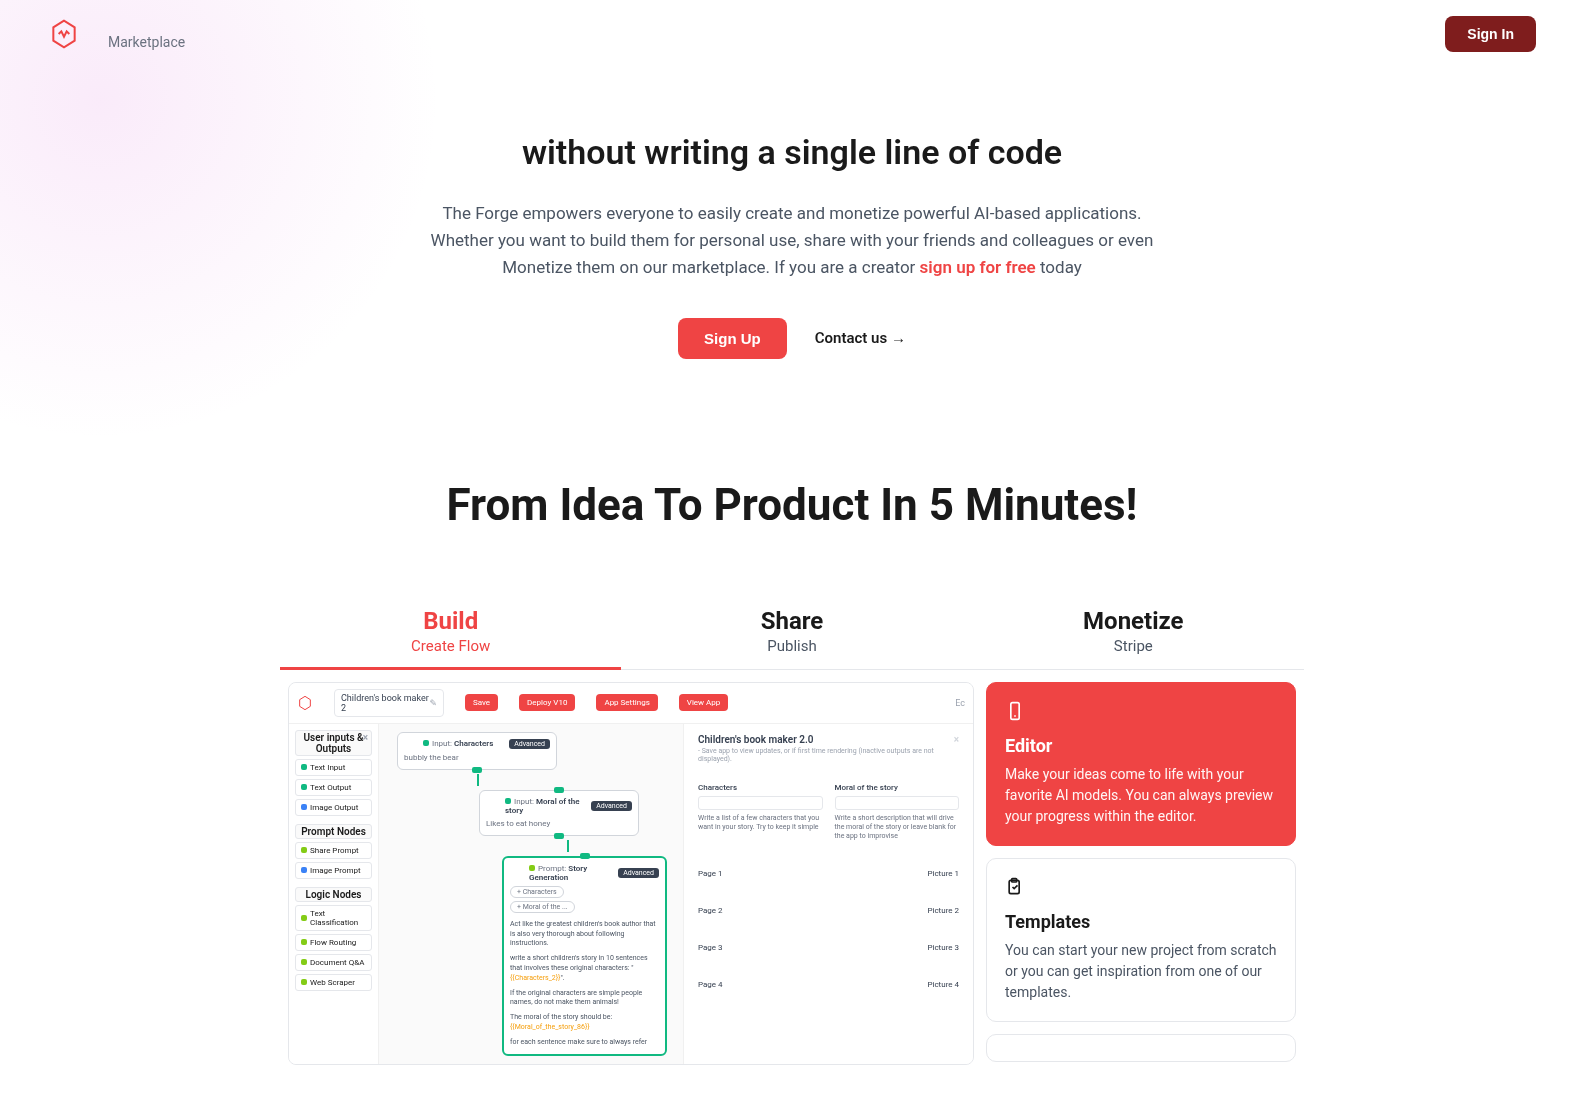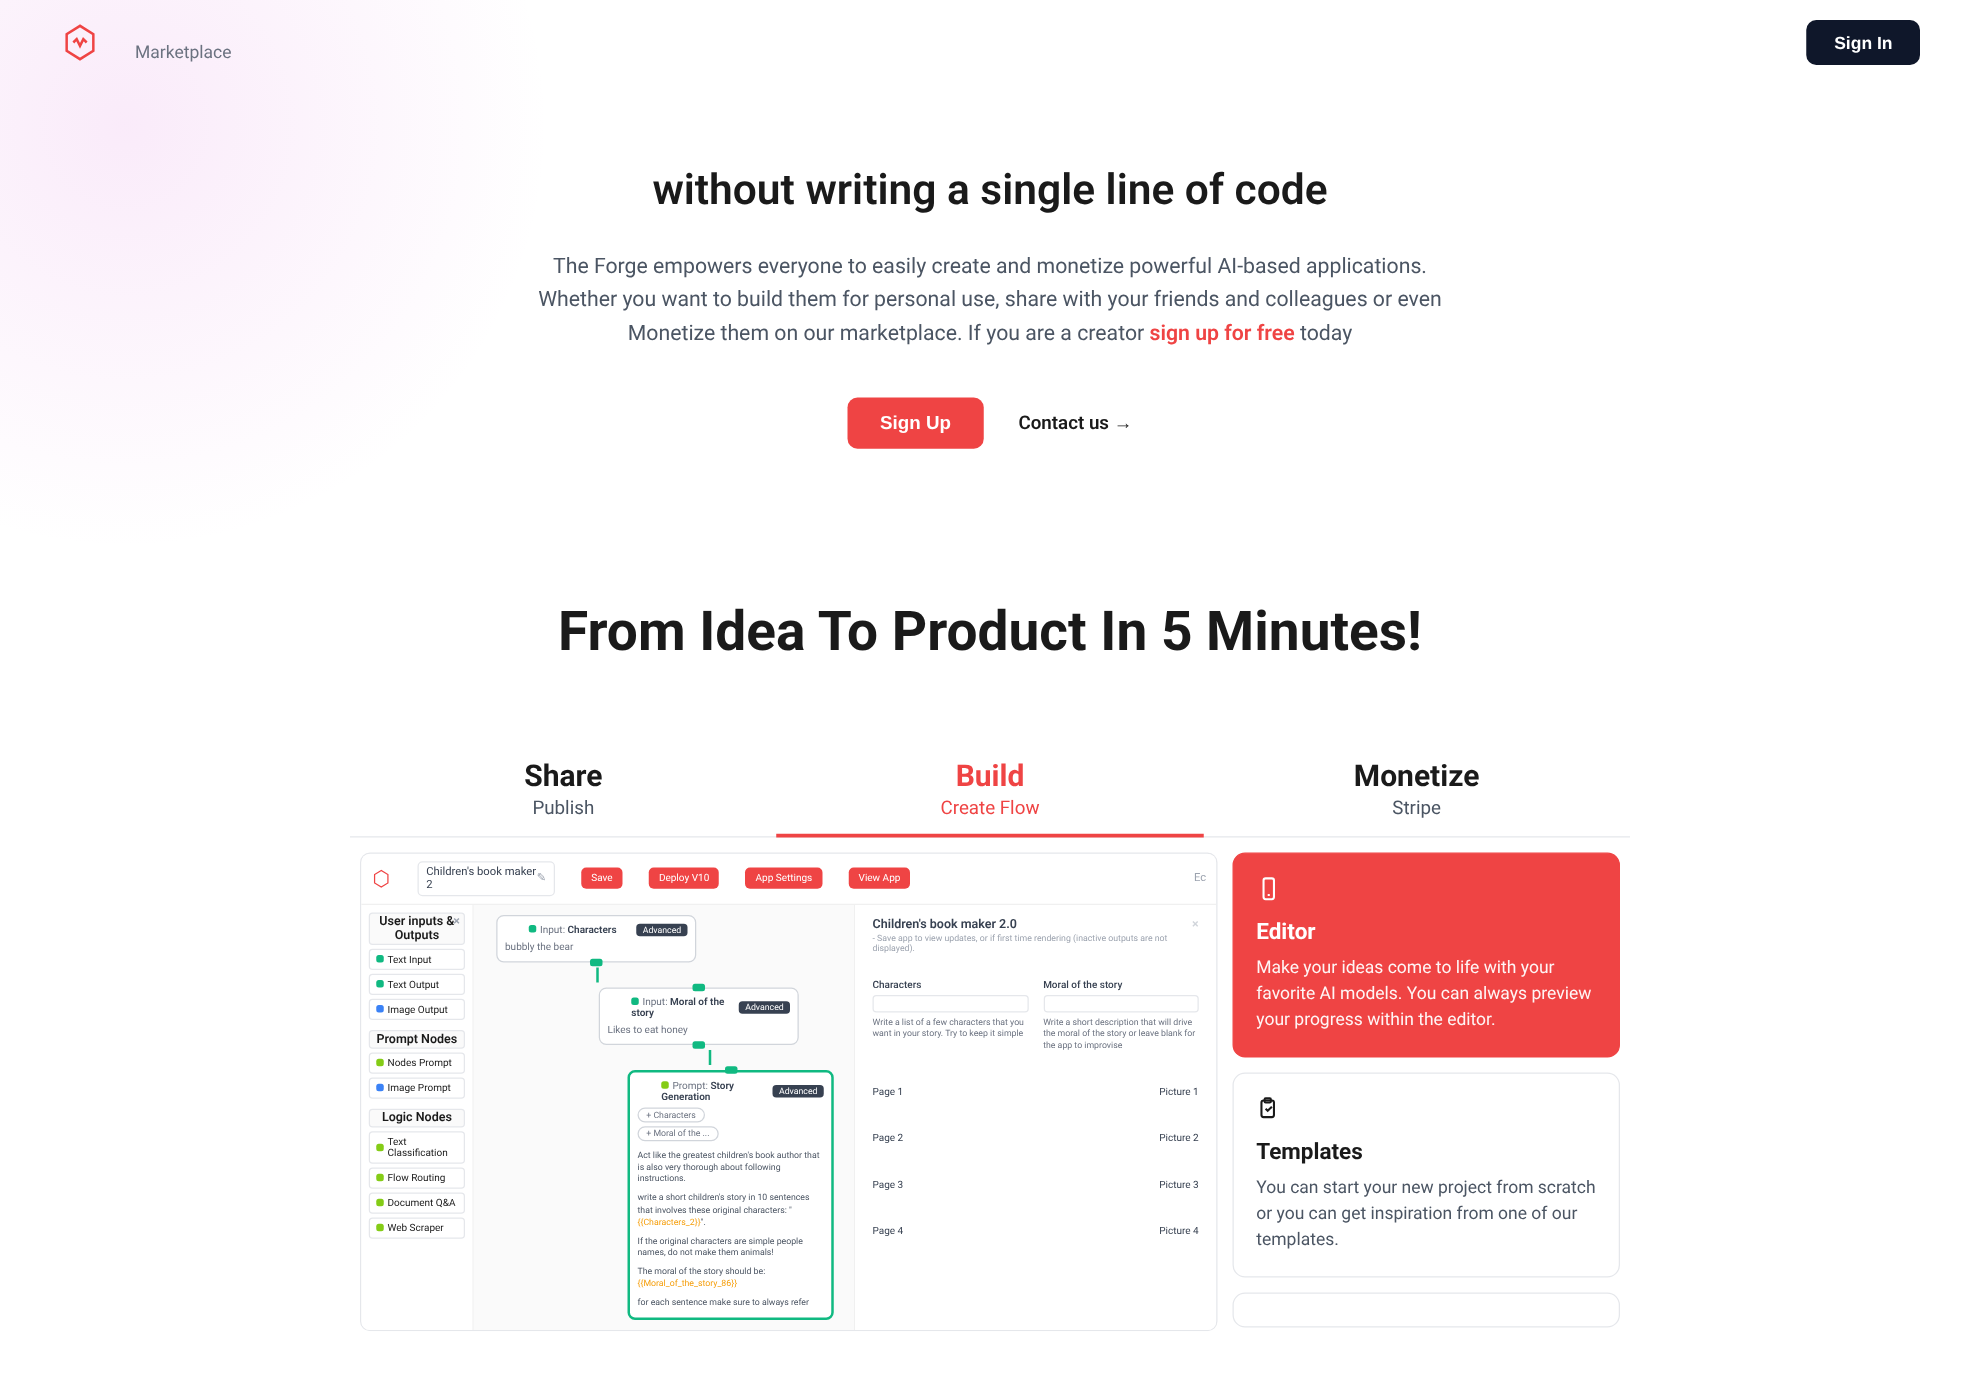--- a/index.html
+++ b/index.html
@@ -44,21 +44,21 @@
     }
     
     .nav-link {
       color: #6b7280;
       font-size: 14px;
       text-decoration: none;
       cursor: pointer;
     }
     
     .signin-btn {
-      background: #0f172a;
+      background: #7f1d1d;
       color: white;
       border: none;
       padding: 10px 22px;
       border-radius: 8px;
       font-size: 14px;
       font-weight: 600;
       cursor: pointer;
     }
     
     .hero {
@@ -478,27 +478,27 @@
   </p>
   <div class="hero-ctas">
     <button class="signup-btn">Sign Up</button>
     <a class="contact-link">Contact us →</a>
   </div>
 </div>
 
 <h2 class="section-title">From Idea To Product In 5 Minutes!</h2>
 
 <div class="tabs">
+  <div class="tab active">
+    <div class="tab-title">Build</div>
+    <div class="tab-sub">Create Flow</div>
+  </div>
   <div class="tab">
     <div class="tab-title">Share</div>
     <div class="tab-sub">Publish</div>
-  </div>
-  <div class="tab active">
-    <div class="tab-title">Build</div>
-    <div class="tab-sub">Create Flow</div>
   </div>
   <div class="tab">
     <div class="tab-title">Monetize</div>
     <div class="tab-sub">Stripe</div>
   </div>
 </div>
 
 <div class="content-area">
   <div class="mock-app">
     <div class="mock-toolbar">
@@ -532,21 +532,21 @@
             </div>
           <div class="mock-side-item">
               <span class="sdot blue"></span>
               <span>Image Output</span>
             </div>
         </div>
         <div class="mock-side-group">
           <div class="mock-side-header">Prompt Nodes</div>
           <div class="mock-side-item">
               <span class="sdot lgreen"></span>
-              <span>Nodes Prompt</span>
+              <span>Share Prompt</span>
             </div>
           <div class="mock-side-item">
               <span class="sdot blue"></span>
               <span>Image Prompt</span>
             </div>
         </div>
         <div class="mock-side-group">
           <div class="mock-side-header">Logic Nodes</div>
           <div class="mock-side-item">
               <span class="sdot lgreen"></span>

